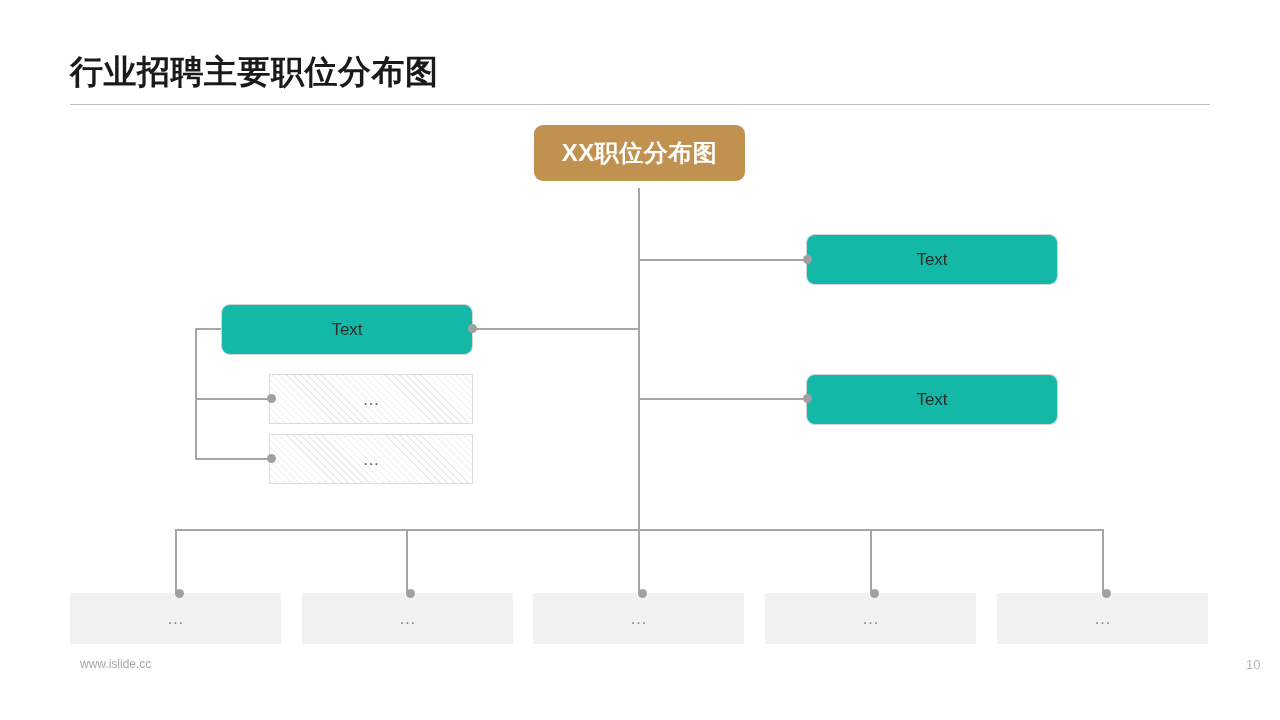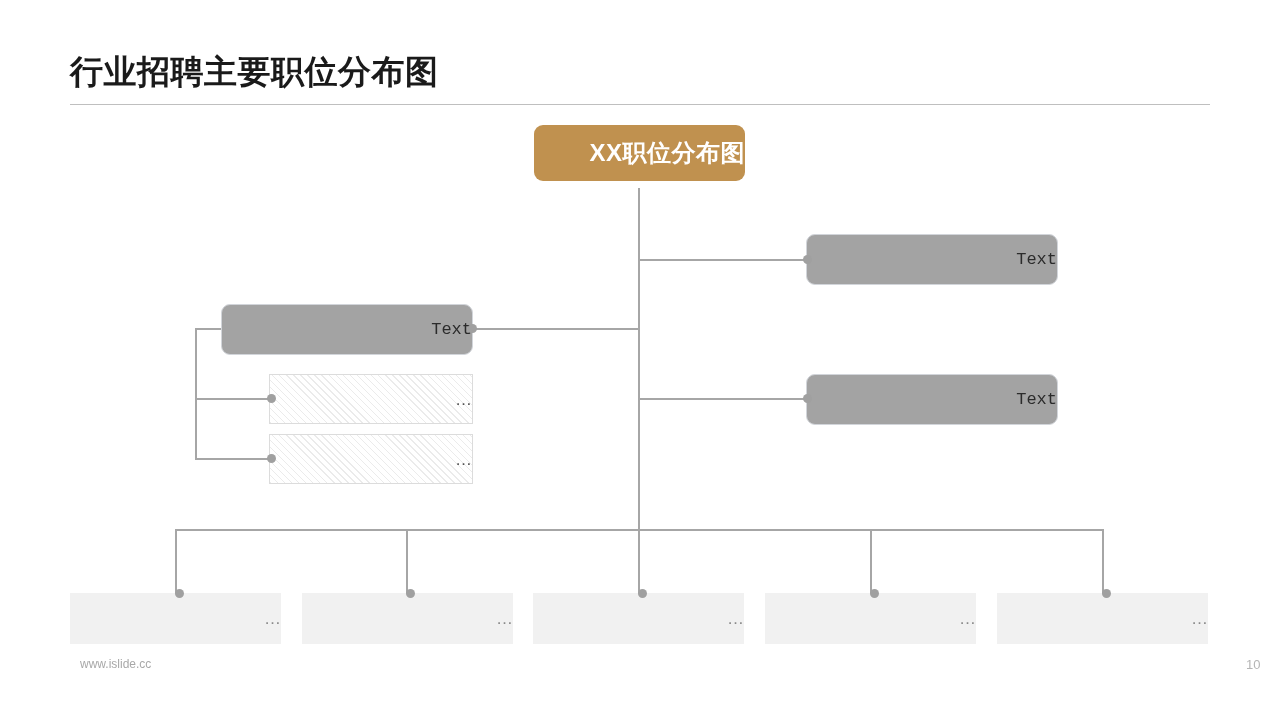--- a/index.html
+++ b/index.html
@@ -55,38 +55,37 @@
     height: 9px;
     border-radius: 50%;
     background: #a0a0a0;
   }
 
   
   .node {
     position: absolute;
     display: flex;
     align-items: center;
-    justify-content: flex-end;
+    justify-content: center;
     box-sizing: border-box;
   }
   .node-root {
     background: #c0914f;
     border-radius: 9px;
     color: #ffffff;
     font-size: 24px;
     font-weight: bold;
     letter-spacing: 0.5px;
   }
   .node-text {
-    background: #a3a3a3;
+    background: #14b8a6;
     border: 1px solid #d2d5da;
     border-radius: 9px;
     color: #2b2b2b;
     font-size: 17px;
-    font-family: Liberation Mono, monospace;
   }
   .node-hatch {
     background-color: #ffffff;
     background-image: repeating-linear-gradient(
       45deg,
       #ebebeb 0px,
       #ebebeb 1px,
       #ffffff 1px,
       #ffffff 5px
     );

